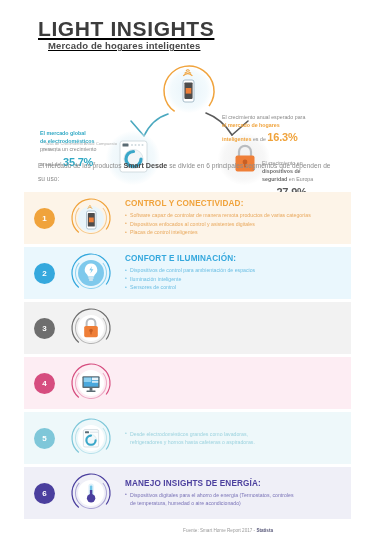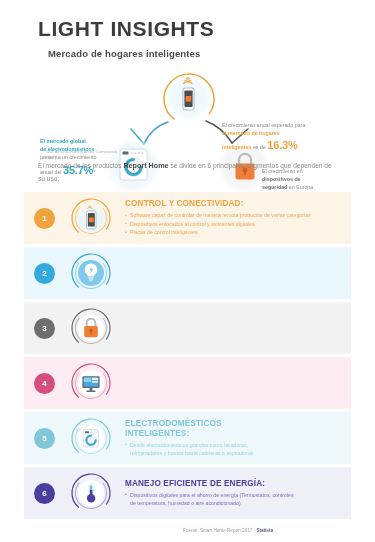--- a/index.html
+++ b/index.html
@@ -2,31 +2,31 @@
 <html><head>
 <meta charset="utf-8">
 <style>
   * { box-sizing: border-box; margin: 0; padding: 0; }
   html, body {
     width: 375px; height: 542px;
     background: #ffffff;
     font-family: "Liberation Sans", sans-serif;
     overflow: hidden;
   }
-  .page { position: relative; width: 303px; height: 542px; background: #fff; }
+  .page { position: relative; width: 303px; height: 542px; background: #fff; text-decoration: underline; }
 
   
   .header { padding: 18px 0 0 38px; }
   .title {
     font-size: 21px; font-weight: bold; color: #3c3c3c;
     letter-spacing: 0.6px; line-height: 1.05;
   }
   .subtitle {
     font-size: 9.5px; font-weight: bold; color: #4a4a4a;
-    letter-spacing: 0.15px; margin-top: 8px; padding-left: 10px;
+    letter-spacing: 0.15px; margin-top: 0; padding-left: 10px;
   }
 
   
   .hero { position: relative; height: 110px; margin-top: 8px; }
   .hero svg.links { position: absolute; left: 0; top: 0; }
   .node-glow { position: absolute; border-radius: 50%; }
 
   .hero-text { position: absolute; font-size: 5.3px; color: #8a8a8a; line-height: 1.55; }
   .hero-text b { font-weight: bold; }
   .hero-text .big { font-size: 11px; font-weight: bold; letter-spacing: -0.2px; }
@@ -152,21 +152,21 @@
       <span class="t-gray">El crecimiento en</span><br>
       <b class="t-gray" style="color:#6e6e6e">dispositivos de</b><br>
       <b class="t-gray" style="color:#6e6e6e">seguridad</b><span class="t-gray"> en Europa</span><br>
       <span class="t-gray">es de </span><span class="big" style="color:#5a5a5a">27.9%</span><span class="t-gray">*</span>
     </div>
 
     <div class="footnote" style="left:42px; top:82px; width:80px;">* Tasa de Crecimiento Anual Compuesto (TCAC)</div>
   </div>
 
   <div class="intro">
-    <span>El mercado de los productos </span><b>Report Home</b><span> se divide en 6 principales segmentos que dependen de su uso:</span>
+    <span>El mercado de los productos </span><b>Smart Desde</b><span> se divide en 6 principales segmentos que dependen de su uso:</span>
   </div>
 
   <div class="segments">
 
     <div class="seg" style="background:#fdf4e8;">
       <div class="badge" style="background:#f0a33c;">1</div>
       <div class="icon-wrap">
         <svg width="44" height="44" viewBox="0 0 44 44">
           <circle cx="22" cy="22" r="19" fill="none" stroke="#f0a33c" stroke-width="1.2" stroke-dasharray="88 31" transform="rotate(130 22 22)"></circle>
           <circle cx="22" cy="22" r="15.5" fill="none" stroke="#f5c88a" stroke-width="1" stroke-dasharray="70 28" transform="rotate(-40 22 22)"></circle>
@@ -193,20 +193,28 @@
       <div class="icon-wrap">
         <svg width="44" height="44" viewBox="0 0 44 44">
           <circle cx="22" cy="22" r="19" fill="none" stroke="#35a8dd" stroke-width="1.2" stroke-dasharray="88 31" transform="rotate(130 22 22)"></circle>
           <circle cx="22" cy="22" r="15.5" fill="none" stroke="#8ed3f0" stroke-width="1" stroke-dasharray="70 28" transform="rotate(-40 22 22)"></circle>
           <circle cx="22" cy="22" r="13" fill="#7ec9ec"></circle>
           <path d="M22 12.5 a6.2 6.2 0 0 1 4.2 10.8 q-1 1 -1.1 2.3 h-6.2 q-.1 -1.3 -1.1 -2.3 A6.2 6.2 0 0 1 22 12.5 z" fill="#ffffff"></path>
           <rect x="19.3" y="26.2" width="5.4" height="1.5" rx="0.6" fill="#e6eef2"></rect>
           <rect x="20" y="28.2" width="4" height="1.5" rx="0.6" fill="#e6eef2"></rect>
           <path d="M22.9 15.2 l-2.6 4.1 h2 l-1 3.3 l3.1 -4.4 h-2.1 z" fill="#7ec9ec"></path>
         </svg>
+      </div>
+      <div class="seg-body">
+        <div class="seg-title" style="color:#35a8dd;">CONFORT E ILUMINACIÓN:</div>
+        <ul class="bullets" style="color:#6cbfe4;">
+          <li>Dispositivos de control para ambientación de espacios</li>
+          <li>Iluminación inteligente</li>
+          <li>Sensores de control</li>
+        </ul>
       </div>
     </div>
 
     <div class="seg" style="background:#f2f2f2;">
       <div class="badge" style="background:#6e6e6e;">3</div>
       <div class="icon-wrap">
         <svg width="44" height="44" viewBox="0 0 44 44">
           <circle cx="22" cy="22" r="19" fill="none" stroke="#6e6e6e" stroke-width="1.2" stroke-dasharray="88 31" transform="rotate(130 22 22)"></circle>
           <circle cx="22" cy="22" r="15.5" fill="none" stroke="#b5b5b5" stroke-width="1" stroke-dasharray="70 28" transform="rotate(-40 22 22)"></circle>
           <circle cx="22" cy="22" r="13" fill="#ffffff"></circle>
@@ -247,42 +255,41 @@
           <rect x="16" y="15.2" width="4" height="2" rx="0.5" fill="#5b6b73"></rect>
           <circle cx="22" cy="16.2" r="0.7" fill="#cfd9de"></circle>
             <circle cx="24" cy="16.2" r="0.7" fill="#cfd9de"></circle>
           <circle cx="26" cy="16.2" r="0.7" fill="#cfd9de"></circle>
             <circle cx="28" cy="16.2" r="0.7" fill="#cfd9de"></circle>
           <circle cx="22" cy="24.2" r="5.6" fill="#f2f8fa" stroke="#d6e6eb" stroke-width="0.7"></circle>
           <path d="M22 19.6 a4.6 4.6 0 1 0 4.6 4.6" fill="none" stroke="#3aa7c9" stroke-width="2.1" stroke-linecap="round"></path>
         </svg>
       </div>
       <div class="seg-body">
-        <div class="seg-title" style="color:#7fc7d9; width:128px;">ELECTRODOMÉSTICOS INTELIGENTES:</div>
         <ul class="bullets" style="color:#9dd3df;">
           <li style="width:150px;">Desde electrodomésticos grandes como lavadoras, refrigeradores y hornos hasta cafeteras o aspiradoras.</li>
         </ul>
       </div>
     </div>
 
     <div class="seg" style="background:#efeff7;">
       <div class="badge" style="background:#4b3f9e;">6</div>
       <div class="icon-wrap">
         <svg width="44" height="44" viewBox="0 0 44 44">
           <circle cx="22" cy="22" r="19" fill="none" stroke="#4b3f9e" stroke-width="1.2" stroke-dasharray="88 31" transform="rotate(130 22 22)"></circle>
           <circle cx="22" cy="22" r="15.5" fill="none" stroke="#a9a3d4" stroke-width="1" stroke-dasharray="70 28" transform="rotate(-40 22 22)"></circle>
           <circle cx="22" cy="22" r="13" fill="#ffffff"></circle>
           <rect x="19.4" y="12.6" width="5.4" height="13.4" rx="2.7" fill="#dff1fa"></rect>
           <rect x="20.9" y="14.4" width="2.4" height="11" rx="1.2" fill="#6fc5e8"></rect>
           <rect x="20.9" y="19" width="2.4" height="6.4" fill="#4b3f9e"></rect>
           <circle cx="22.1" cy="27.2" r="4.2" fill="#4b3f9e"></circle>
         </svg>
       </div>
       <div class="seg-body">
-        <div class="seg-title" style="color:#4b3f9e;">MANEJO EFICIENTE DE ENERGÍA:</div>
+        <div class="seg-title" style="color:#4b3f9e;">MANEJO INSIGHTS DE ENERGÍA:</div>
         <ul class="bullets" style="color:#7b74b8;">
           <li style="width:175px;">Dispositivos digitales para el ahorro de energía (Termostatos, controles de temperatura, humedad o aire acondicionado)</li>
         </ul>
       </div>
     </div>
 
   </div>
 
   <div class="source">
     <span>Fuente: Smart Home Report 2017 - </span><b>Statista</b>

